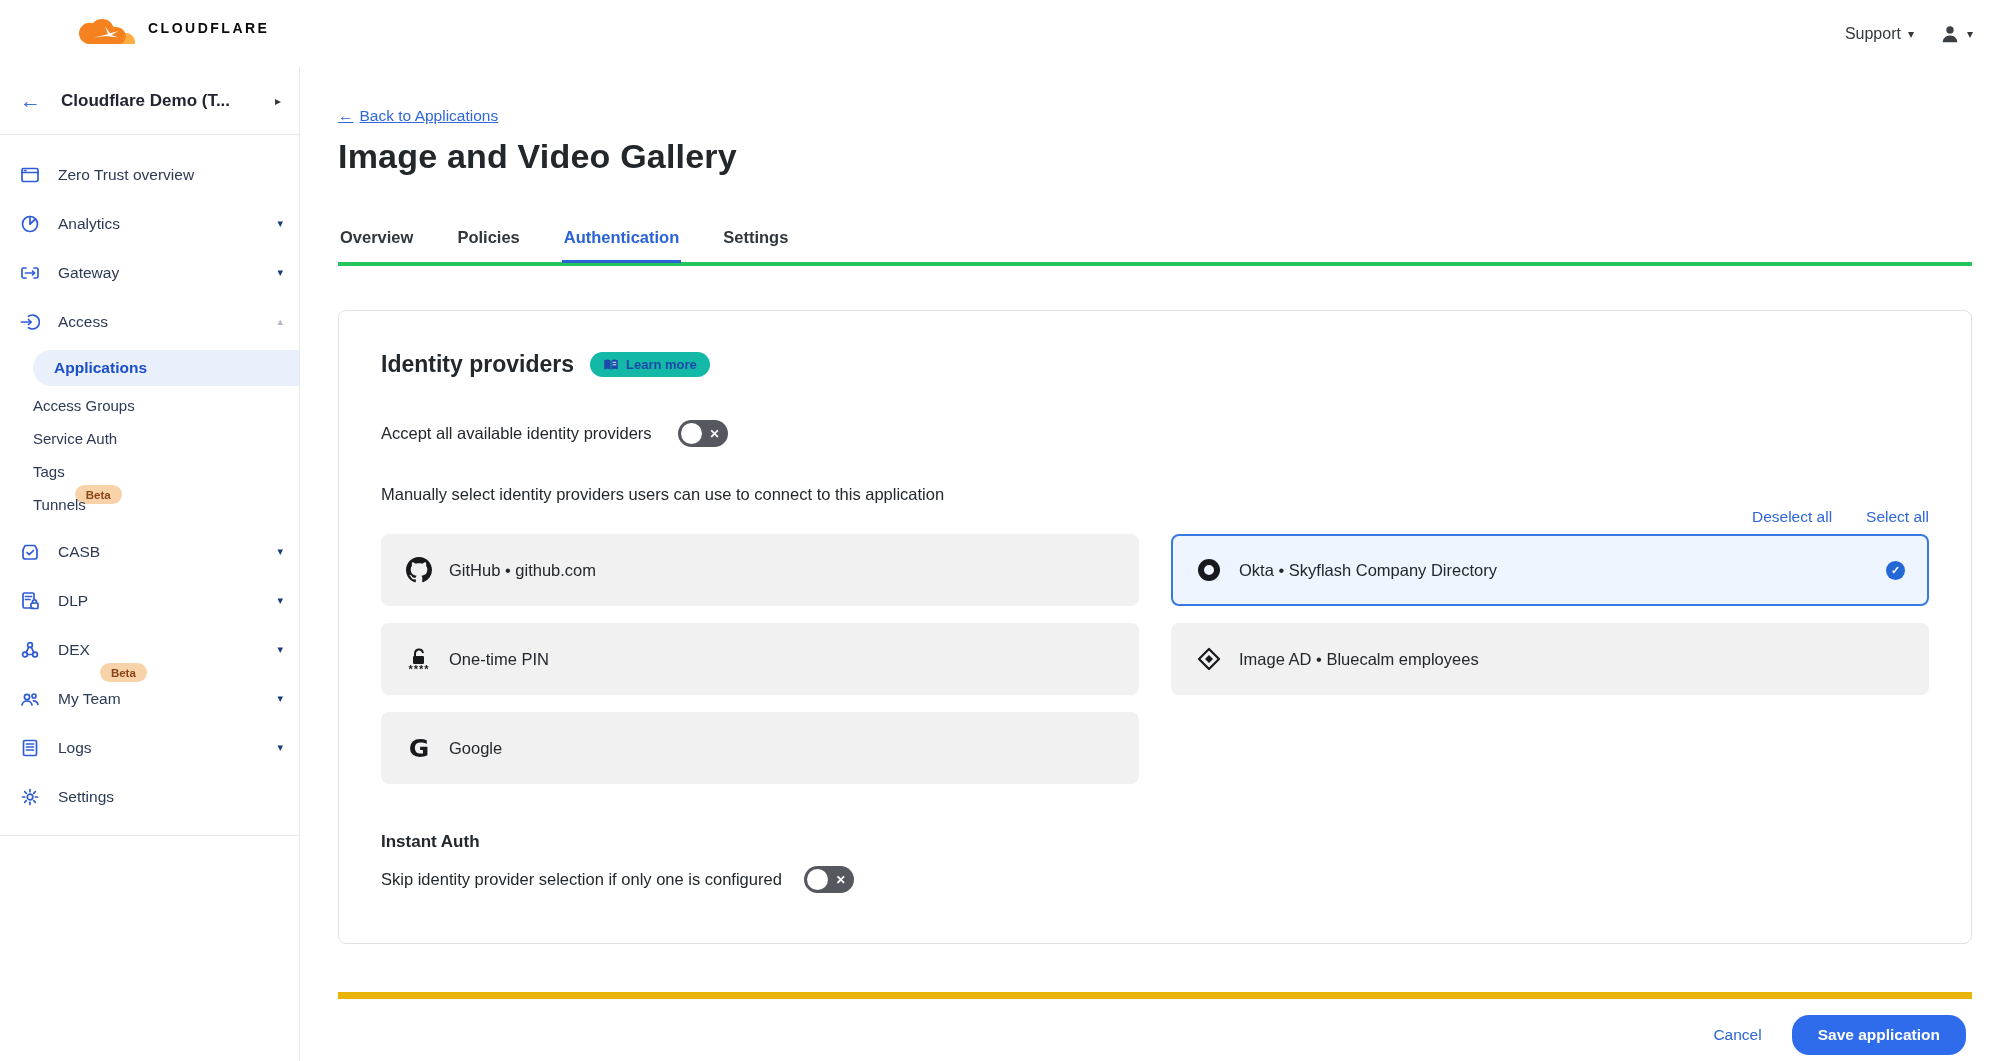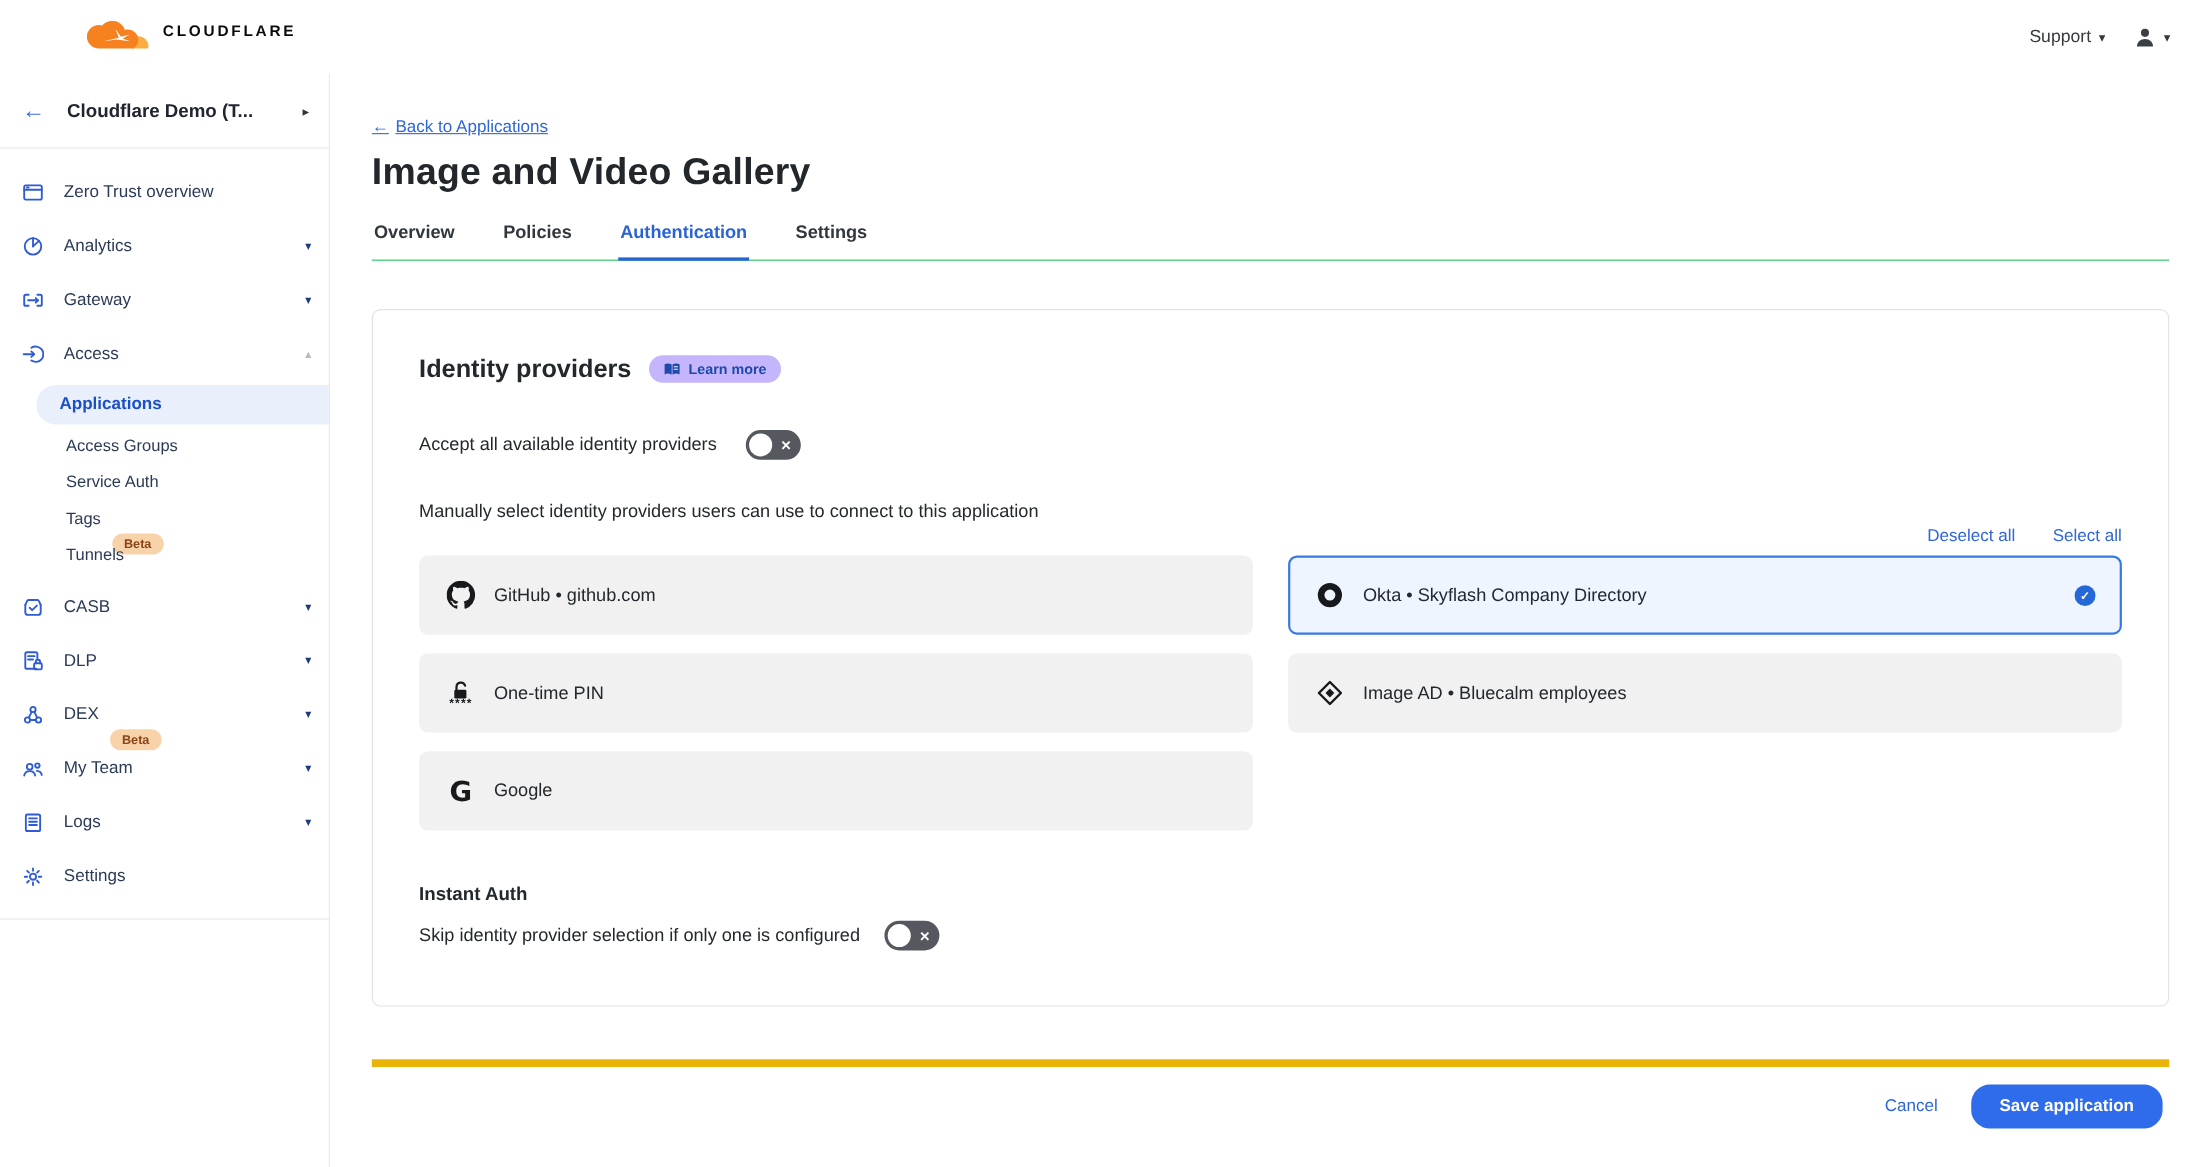--- a/index.html
+++ b/index.html
@@ -26,37 +26,37 @@
   .account-name { font-size:17px; font-weight:700; color:#202531; margin-left:20px; flex:1; white-space:nowrap; overflow:hidden; }
   .account-caret { font-size:12px; color:#33373d; cursor:pointer; }
 
   .nav { padding-top:15px; }
   .nav-item { height:49px; display:flex; align-items:center; padding:0 16px 0 19px; cursor:pointer; position:relative; }
   .nav-item .nav-icon { width:22px; height:22px; display:flex; align-items:center; justify-content:center; }
   .nav-item .nav-label { margin-left:17px; font-size:15.5px; color:#2b3a55; }
   .nav-item .nav-caret { margin-left:auto; font-size:11px; color:#1b3a7a; }
   .nav-item .nav-caret.up { color:#b4bac4; }
   .sub-list { padding:2px 0 6px 0; }
-  .sub-item { height:33px; display:flex; align-items:center; padding-left:60px; font-size:15px; color:#2b3a55; cursor:pointer; }
+  .sub-item { height:33px; display:flex; align-items:center; padding-left:33px; font-size:15px; color:#2b3a55; cursor:pointer; }
   .sub-item.active { height:36px; margin:2px 0 3px 33px; padding-left:21px; background:#e9f0fb; border-radius:18px 0 0 18px; font-weight:700; color:#1b4fc7; font-size:15.5px; }
   .beta-badge { margin-left:10px; background:#f8d3aa; color:#8a4517; font-size:11.5px; font-weight:600; padding:3.5px 11px; border-radius:11px;margin-top:46px; }
   .side-divider { border-top:1px solid #e8e8e8; margin-top:14px; }
 
   
   .back-link { display:inline-flex; align-items:center; gap:6px; color:#2f66d8; font-size:15.5px; text-decoration:underline; cursor:pointer; }
   .page-title { margin-top:12px; font-size:34px; font-weight:700; color:#22272b; letter-spacing:.2px; }
 
-  .tabs { margin-top:20px; display:flex; gap:40px; border-bottom:1px solid #22c55e; }
+  .tabs { margin-top:46px; display:flex; gap:40px; border-bottom:4px solid #22c55e; }
   .tab { padding:6px 2px 13px; font-size:16.5px; font-weight:600; color:#30373d; cursor:pointer; border-bottom:3px solid transparent; margin-bottom:-1px; }
   .tab.active { color:#2a63d4; border-bottom-color:#2a63d4; }
 
   .card { margin-top:44px; border:1px solid #e2e2e2; border-radius:8px; padding:40px 42px 50px; background:#fff; }
   .card-heading-row { display:flex; align-items:center; gap:16px; }
   .card-heading { font-size:23px; font-weight:700; color:#23282d; }
-  .learn-more { display:inline-flex; align-items:center; gap:7px; background:#c4b5fd; color:#1d49a8; font-size:13px; font-weight:600; padding:5px 13px; border-radius:13px; cursor:pointer; }
+  .learn-more { display:inline-flex; align-items:center; gap:7px; background:#14b8a6; color:#1d49a8; font-size:13px; font-weight:600; padding:5px 13px; border-radius:13px; cursor:pointer; }
 
   .toggle-row { display:flex; align-items:center; margin-top:42px; }
   .toggle-label { font-size:16.5px; color:#23282d; }
   .toggle { position:relative; width:50px; height:27px; border-radius:14px; background:#55585e; margin-left:26px; cursor:pointer; flex:0 0 auto; }
   .toggle .knob { position:absolute; left:3px; top:3px; width:21px; height:21px; border-radius:50%; background:#fff; }
   .toggle .x-glyph { position:absolute; right:8px; top:50%; transform:translateY(-50%); color:#fff; font-size:12px; font-weight:700; }
 
   .manual-text { margin-top:38px; font-size:16.5px; color:#23282d; }
   .select-links { display:flex; justify-content:flex-end; gap:34px; margin-top:4px; }
   .select-links span { color:#2f66d8; font-size:15.5px; cursor:pointer; }

